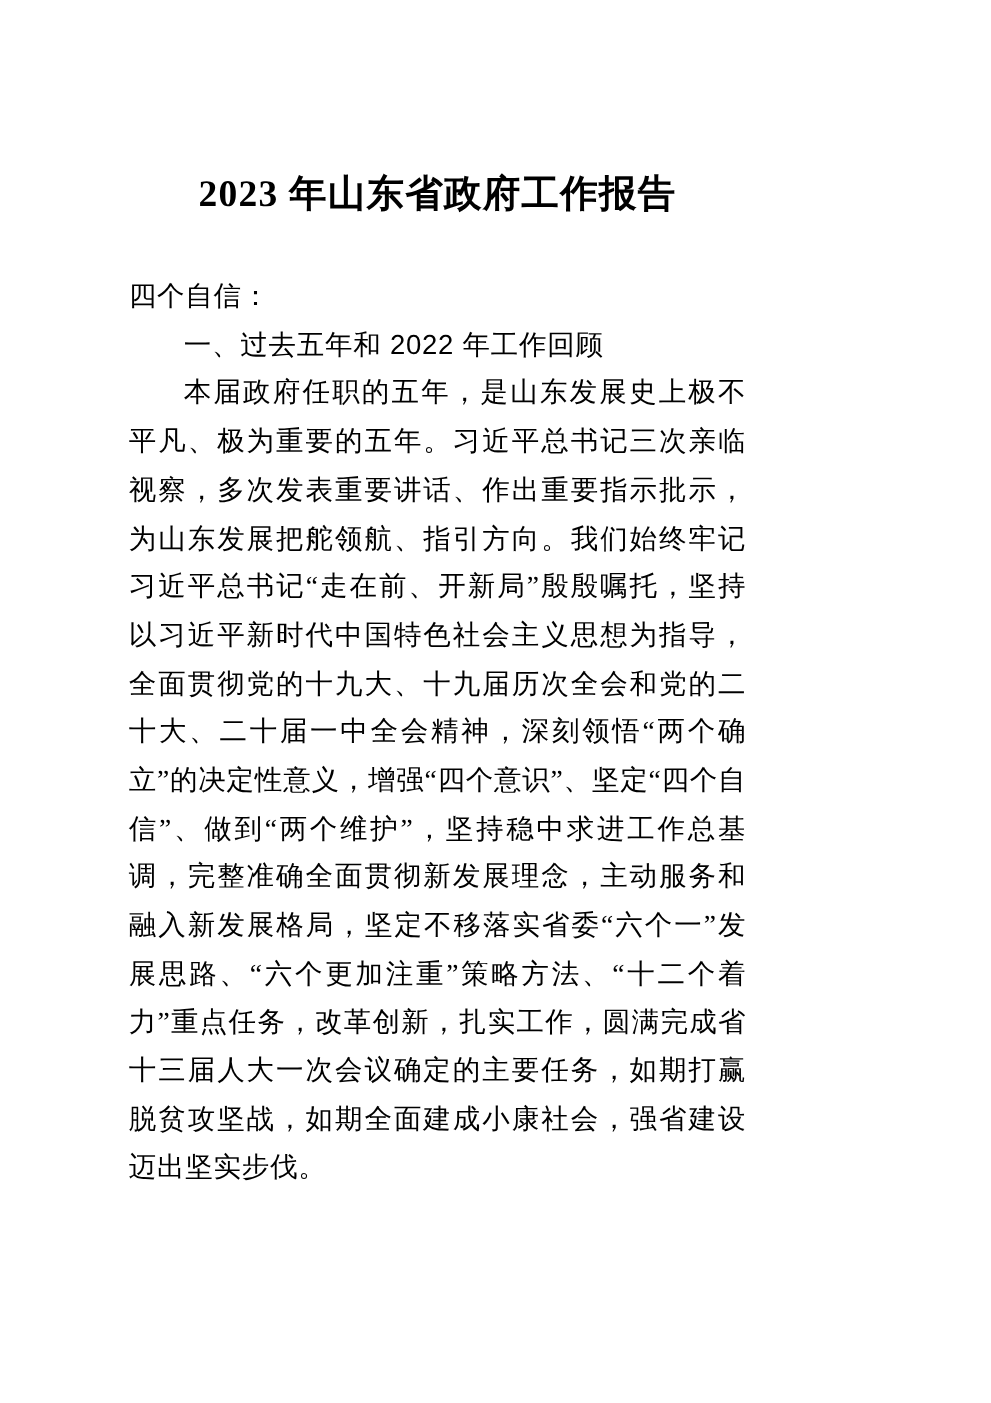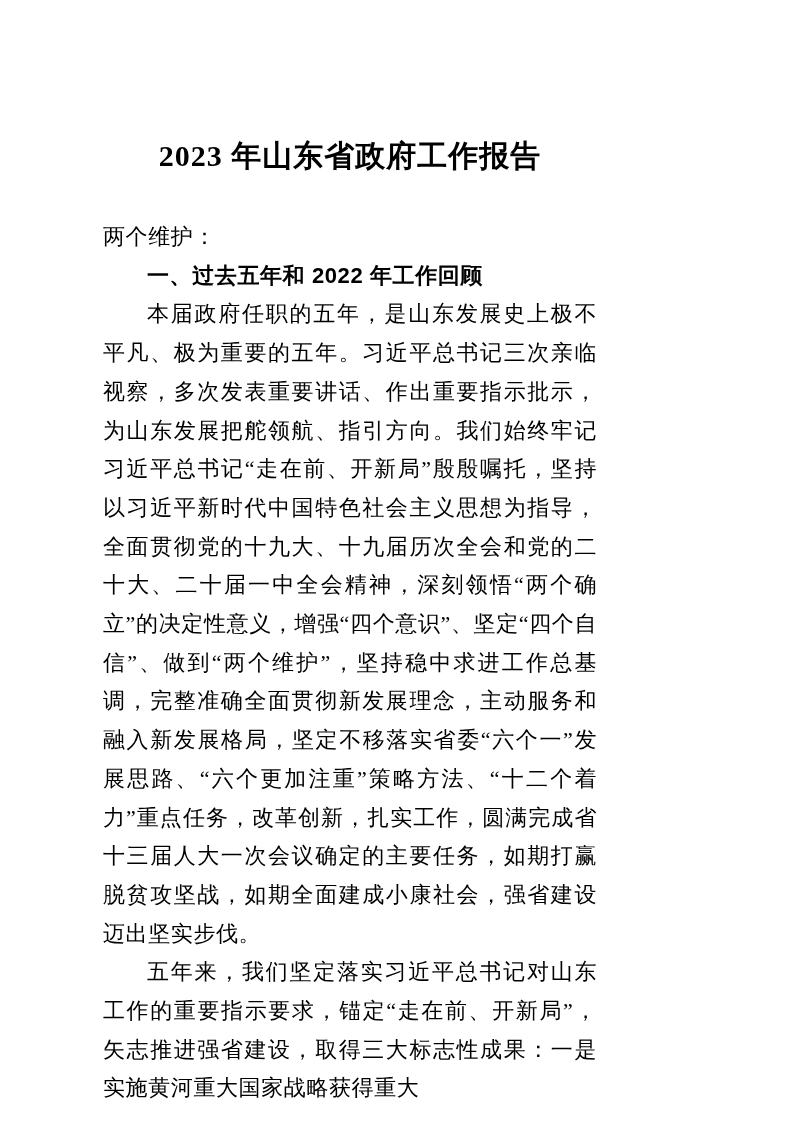--- a/index.html
+++ b/index.html
@@ -39,33 +39,32 @@
     text-justify: inter-character;
     font-weight: normal;
   }
   .indent {
     text-indent: 2em;
   }
   .section-heading {
     margin: 0;
     font-size: 22px;
     line-height: 38.7px;
-    font-weight: bold;
+    font-weight: normal;
     text-indent: 2em;
     font-family: "Liberation Sans", "DejaVu Sans", sans-serif;
     letter-spacing: 0.6px;
   }
 </style>
 </head>
 <body>
 
 <div class="page">
   <h1 class="doc-title">2023 年山东省政府工作报告</h1>
 
-  <p class="body-text">两个维护：</p>
+  <p class="body-text">四个自信：</p>
 
 
   <h2 class="section-heading">一、过去五年和 2022 年工作回顾</h2>
 
   <p class="body-text indent">本届政府任职的五年，是山东发展史上极不平凡、极为重要的五年。习近平总书记三次亲临视察，多次发表重要讲话、作出重要指示批示，为山东发展把舵领航、指引方向。我们始终牢记习近平总书记“走在前、开新局”殷殷嘱托，坚持以习近平新时代中国特色社会主义思想为指导，全面贯彻党的十九大、十九届历次全会和党的二十大、二十届一中全会精神，深刻领悟“两个确立”的决定性意义，增强“四个意识”、坚定“四个自信”、做到“两个维护”，坚持稳中求进工作总基调，完整准确全面贯彻新发展理念，主动服务和融入新发展格局，坚定不移落实省委“六个一”发展思路、“六个更加注重”策略方法、“十二个着力”重点任务，改革创新，扎实工作，圆满完成省十三届人大一次会议确定的主要任务，如期打赢脱贫攻坚战，如期全面建成小康社会，强省建设迈出坚实步伐。</p>
 
-  <p class="body-text indent">五年来，我们坚定落实习近平总书记对山东工作的重要指示要求，锚定“走在前、开新局”，矢志推进强省建设，取得三大标志性成果：一是实施黄河重大国家战略获得重大</p>
 </div>
 
 </body></html>

